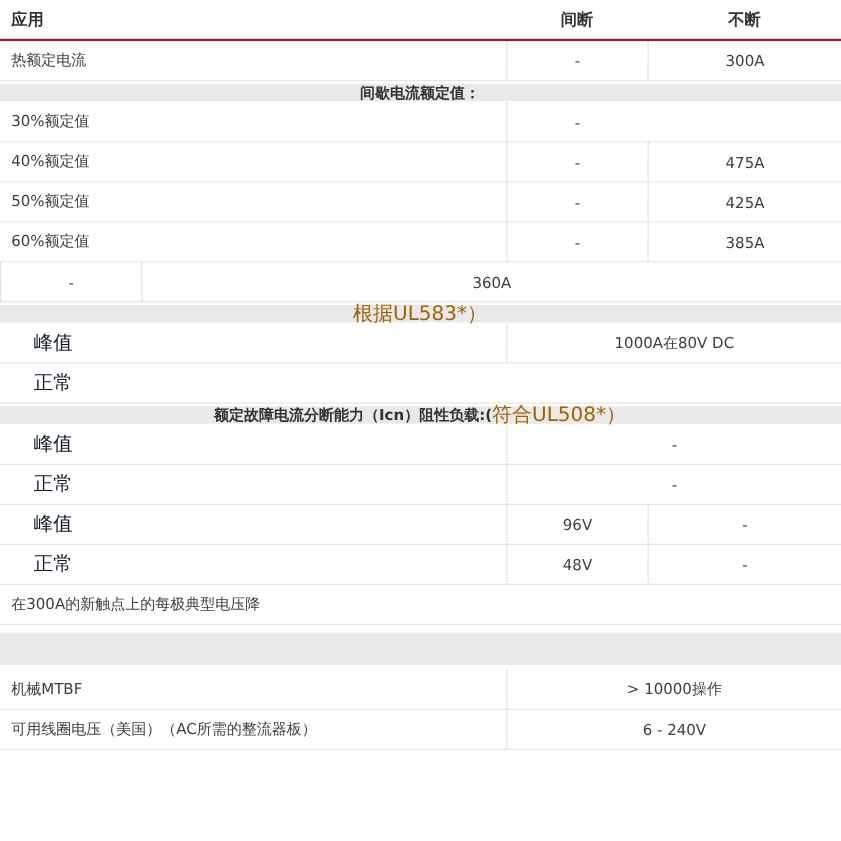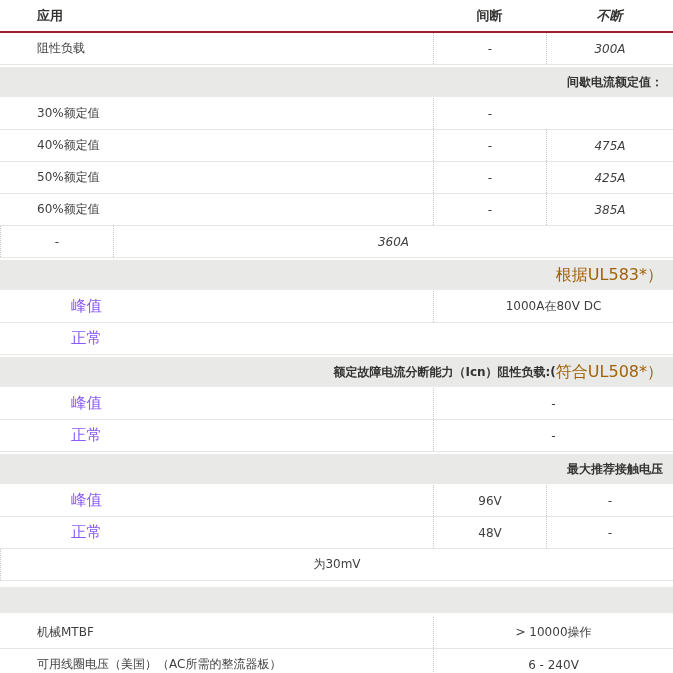--- a/index.html
+++ b/index.html
@@ -14,40 +14,40 @@
   
   .thead {
     display:flex; align-items:center;
     height:33px;
     border-bottom:2px solid #9d1c34;
     font-weight:bold; font-size:13px; color:#333332;
   }
   .thead .c1 { padding-left:9px; }
 
   
-  .c1 { width:405px; padding-left:9px;margin-left:28px; }
+  .c1 { width:405px; padding-left:9px; }
   .c2 { width:113px; display:flex; align-items:center; justify-content:center; align-self:stretch; }
-  .c3 { flex:1; display:flex; align-items:center; justify-content:center; align-self:stretch;font-style:italic; }
+  .c3 { flex:1; display:flex; align-items:center; justify-content:center; align-self:stretch; }
   .cm { flex:1; display:flex; align-items:center; justify-content:center; align-self:stretch; }
   .dotl { border-left:1px dotted #c6c6c4; }
 
   
   .row {
     display:flex; align-items:center;
     height:32px;
     border-bottom:1px solid #e6e6e4;
     background:#ffffff;
     font-size:12px;
   }
-  .row.big .c1 { font-size:15.5px; padding-left:43px; color:#8b5cf6; }
+  .row.big .c1 { font-size:15.5px; padding-left:27px; color:#0f172a; }
 
   
   .section {
-    display:flex; align-items:center; justify-content:flex-end;
-    height:30px; margin:2px 0 1px 0;
+    display:flex; align-items:center; justify-content:center;
+    height:14px; margin:2px 0 1px 0;
     background:#e9e9e7;
     padding:0 10px 0 9px;
     font-size:12px; font-weight:bold; color:#333332;
   }
   .section .snote {
     font-weight:normal; color:#a16207; font-size:16px;
   }
   .section-empty {
     height:26px; margin:6px 0 4px 0;
     background:#e9e9e7;
@@ -57,21 +57,21 @@
 <body>
 
 <div class="spec-table">
   <div class="thead">
     <div class="c1">应用</div>
     <div class="c2">间断</div>
     <div class="c3">不断</div>
   </div>
   <div id="tbody">
       <div class="row">
-        <div class="c1">阻性负载</div>
+        <div class="c1">热额定电流</div>
         <div class="c2 dotl">-</div>
         <div class="c3 dotl">300A</div>
       </div>
       <div class="section">
         <div class="slabel">间歇电流额定值：</div>
         <div class="snote"></div>
       </div>
       <div class="row">
         <div class="c1">30%额定值</div>
         <div class="c2 dotl">-</div>
@@ -110,36 +110,32 @@
         <div class="snote">符合UL508*）</div>
       </div>
       <div class="row big">
         <div class="c1">峰值</div>
         <div class="cm dotl">-</div>
       </div>
       <div class="row big">
         <div class="c1">正常</div>
         <div class="cm dotl">-</div>
       </div>
-      <div class="section">
-        <div class="slabel">最大推荐接触电压</div>
-        <div class="snote"></div>
-      </div>
       <div class="row big">
         <div class="c1">峰值</div>
         <div class="c2 dotl">96V</div>
         <div class="c3 dotl">-</div>
       </div>
       <div class="row big">
         <div class="c1">正常</div>
         <div class="c2 dotl">48V</div>
         <div class="c3 dotl">-</div>
       </div>
       <div class="row">
-        <div class="cm dotl">为30mV</div>
+        <div class="c1">在300A的新触点上的每极典型电压降</div>
       </div>
       <div class="section-empty"></div>
       <div class="row">
         <div class="c1">机械MTBF</div>
         <div class="cm dotl">&gt; 10000操作</div>
       </div>
       <div class="row">
         <div class="c1">可用线圈电压（美国）（AC所需的整流器板）</div>
         <div class="cm dotl">6 - 240V</div>
       </div>

